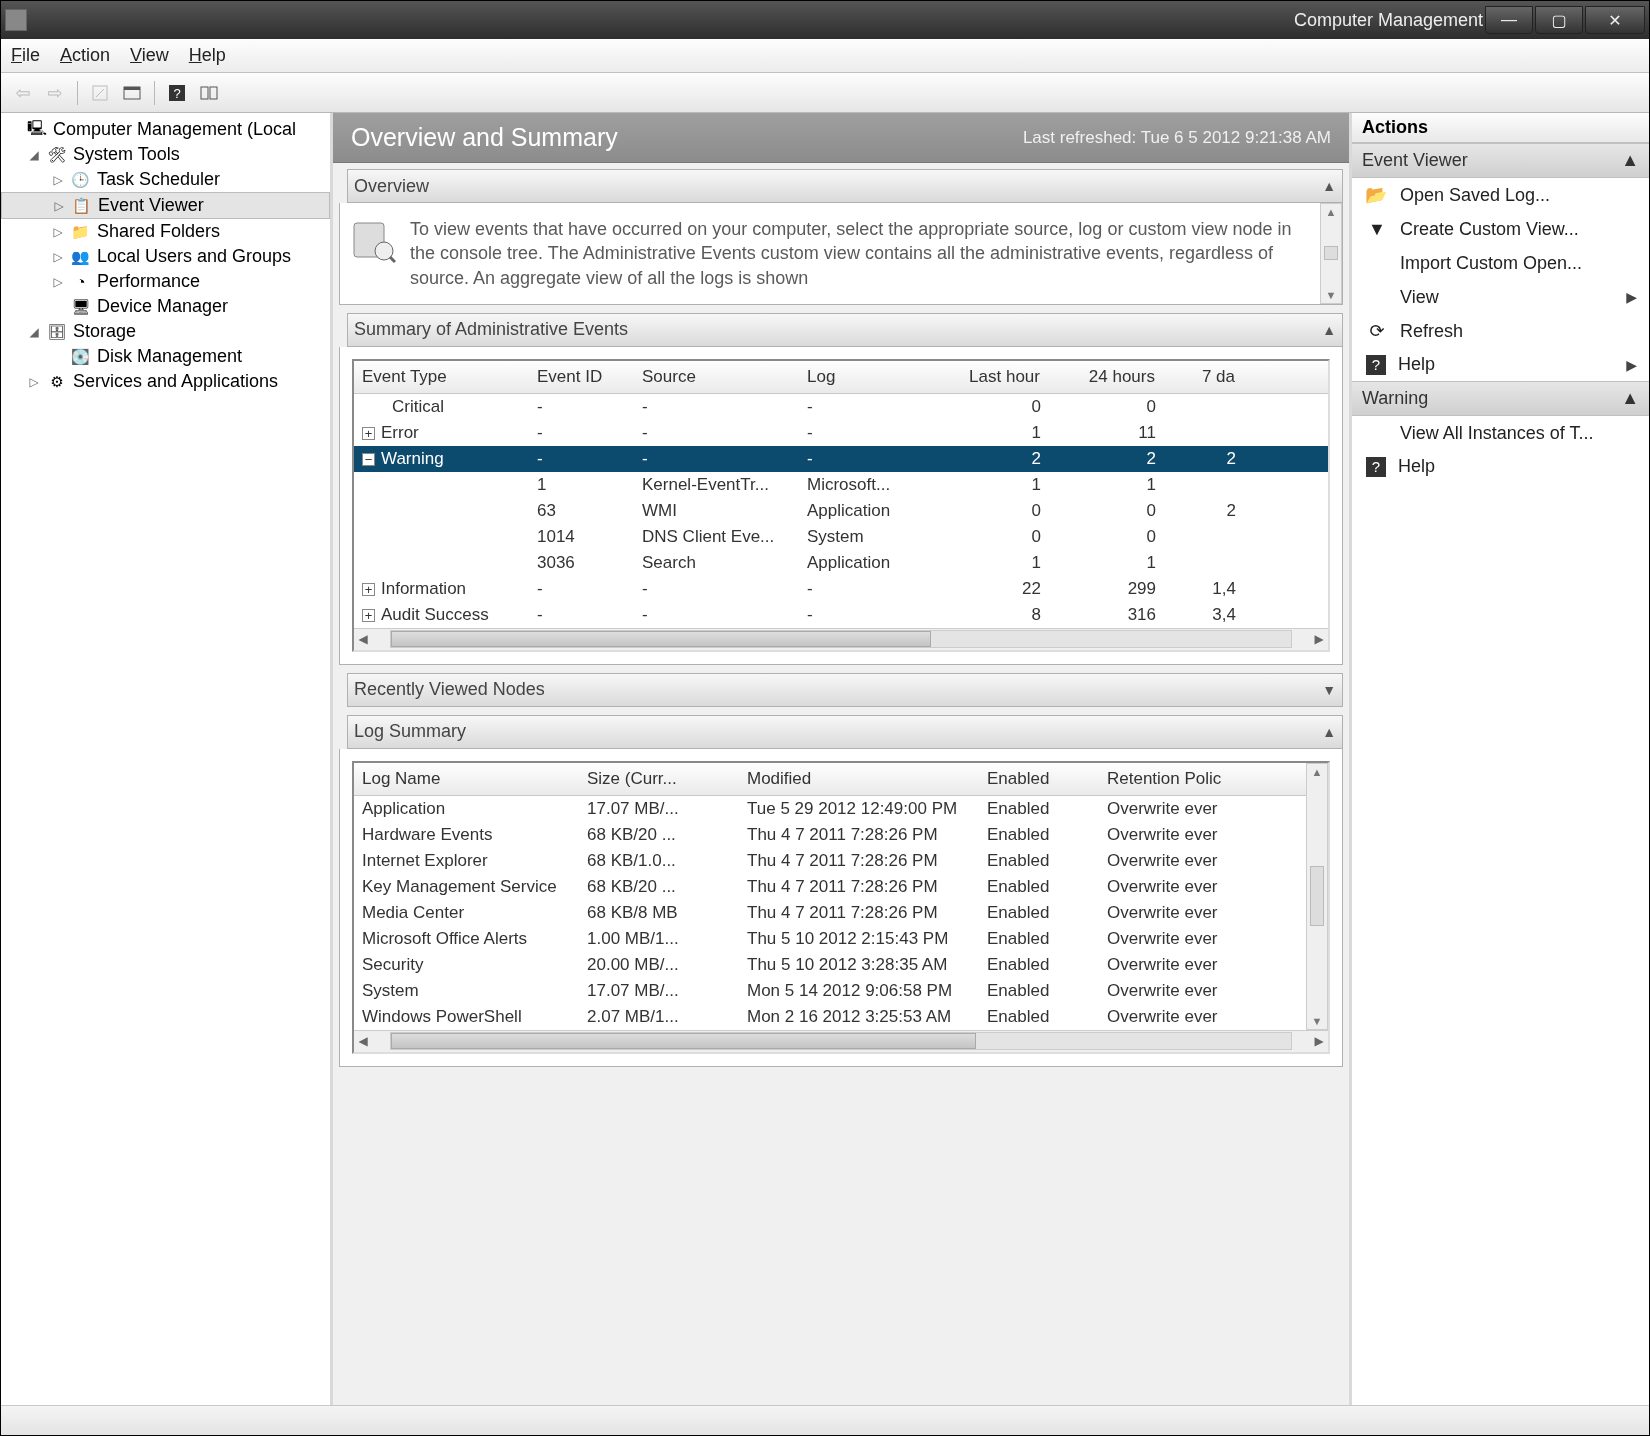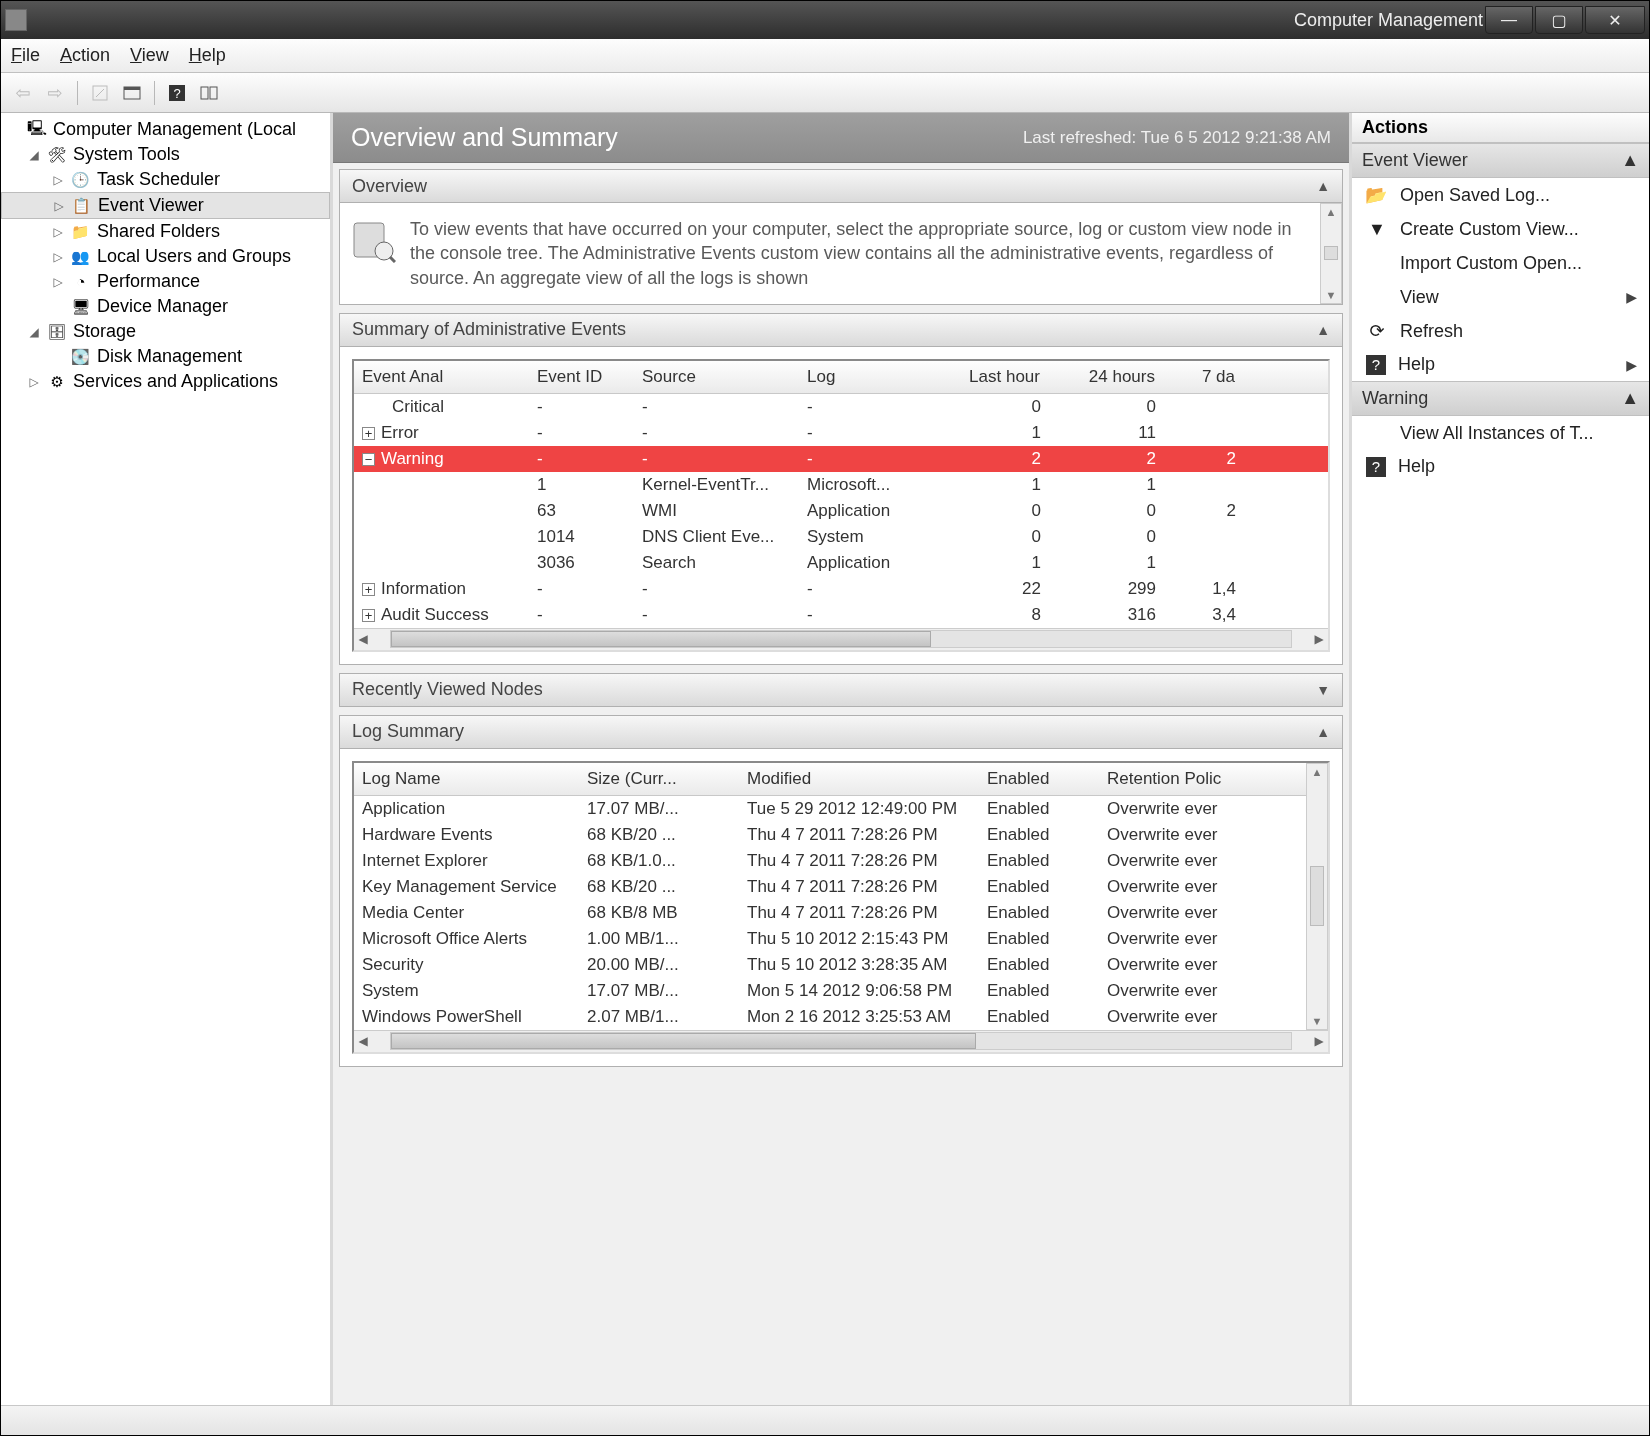--- a/index.html
+++ b/index.html
@@ -41,34 +41,34 @@
 .lvl3 { padding-left: 50px; }
 
 
 .center-pane { flex: 1; display: flex; flex-direction: column; background: #f0f0f0; padding: 0; overflow: hidden; }
 .center-header { height: 50px; background: linear-gradient(to bottom, #9f9f9f, #8c8c8c); color: #fff; display: flex; align-items: center; justify-content: space-between; padding: 0 18px; border-bottom: 1px solid #777; }
 .center-header h1 { font-size: 25px; font-weight: normal; }
 .center-header .refreshed { font-size: 17px; color: #f0f0f0; }
 .center-scroll { flex: 1; overflow-y: auto; padding: 6px; }
 
 .section { margin-bottom: 8px; }
-.section-header { height: 34px; background: linear-gradient(to bottom, #f7f7f7, #dadada); border: 1px solid #b0b0b0; display: flex; align-items: center; justify-content: space-between; padding: 0 12px; font-size: 18px; color: #444; }
+.section-header { height: 34px; background: linear-gradient(to bottom, #f7f7f7, #dadada); border: 1px solid #b0b0b0; display: flex; align-items: center; justify-content: space-between; padding: 0 6px; font-size: 18px; color: #444; margin-left: 8px; }
 .section-header .caret { font-size: 14px; color: #555; }
 .section-body { border: 1px solid #b0b0b0; border-top: none; background: #fff; padding: 12px; }
 
 .overview-body { display: flex; gap: 14px; align-items: flex-start; padding: 14px 10px; }
 .overview-icon { width: 46px; height: 46px; flex-shrink: 0; }
 .overview-text { font-size: 18px; color: #5a5a5a; line-height: 1.35; }
 
 .grid-wrap { border: 2px inset #ddd; }
 .grid-head { display: flex; background: linear-gradient(to bottom, #fefefe, #eaeaea); border-bottom: 1px solid #c8c8c8; }
 .grid-head > div { padding: 6px 8px; font-size: 17px; color: #333; border-right: 1px solid transparent; }
 .grid-row { display: flex; font-size: 17px; color: #333; }
 .grid-row > div { padding: 3px 8px; }
-.grid-row.selected { background: #ef4444; color: #fff; align-items: center; }
+.grid-row.selected { background: #0c4a6e; color: #fff; align-items: center; }
 .grid-row.child > div:first-child { padding-left: 24px; }
 .twisty-box { display: inline-block; width: 13px; height: 13px; border: 1px solid #888; text-align: center; line-height: 11px; font-size: 13px; margin-right: 6px; background: #fff; color: #333; }
 
 .col-etype { width: 175px; }
 .col-eid   { width: 105px; }
 .col-esrc  { width: 165px; }
 .col-elog  { width: 130px; }
 .col-ehr   { width: 120px; text-align: right; }
 .col-e24   { width: 115px; text-align: right; }
 .col-e7d   { width: 80px;  text-align: right; }
@@ -244,21 +244,21 @@
         </div>
 
         <div class="section">
           <div class="section-header">
             <span>Summary of Administrative Events</span>
             <span class="caret">▲</span>
           </div>
           <div class="section-body">
             <div class="grid-wrap">
               <div class="grid-head">
-                <div class="col-etype">Event Anal</div>
+                <div class="col-etype">Event Type</div>
                 <div class="col-eid">Event ID</div>
                 <div class="col-esrc">Source</div>
                 <div class="col-elog">Log</div>
                 <div class="col-ehr">Last hour</div>
                 <div class="col-e24">24 hours</div>
                 <div class="col-e7d">7 da</div>
               </div>
               <div id="summary-rows">
                   <div class="grid-row">
                     <div class="col-etype"><span style="display:inline-block;width:30px;"></span>Critical</div>

